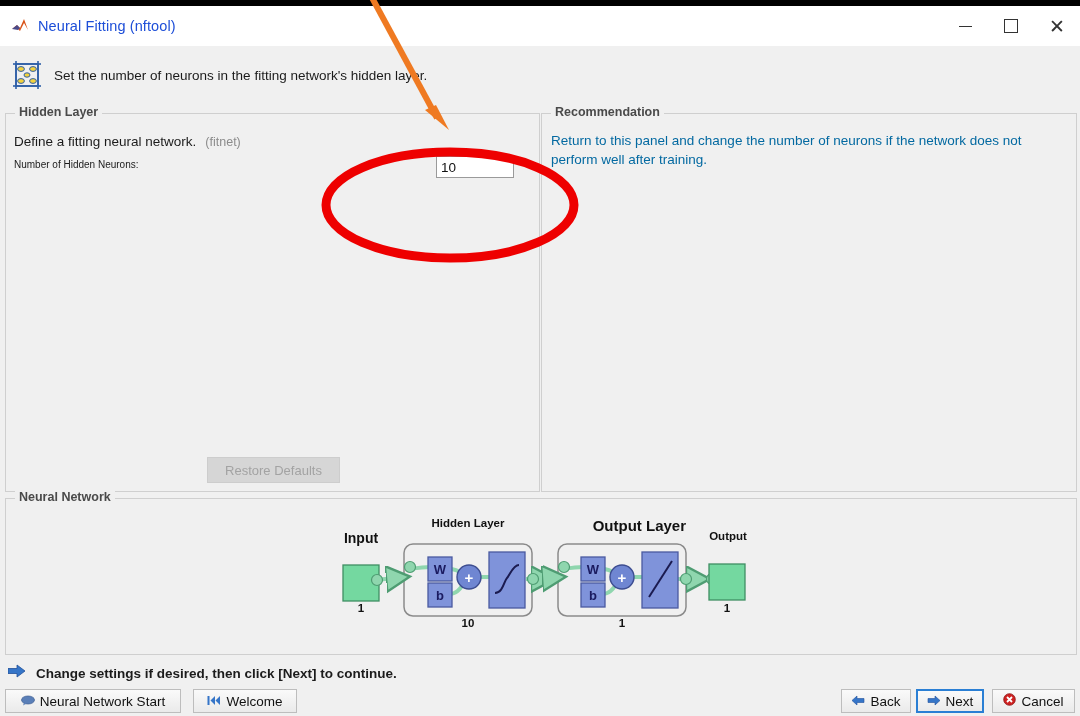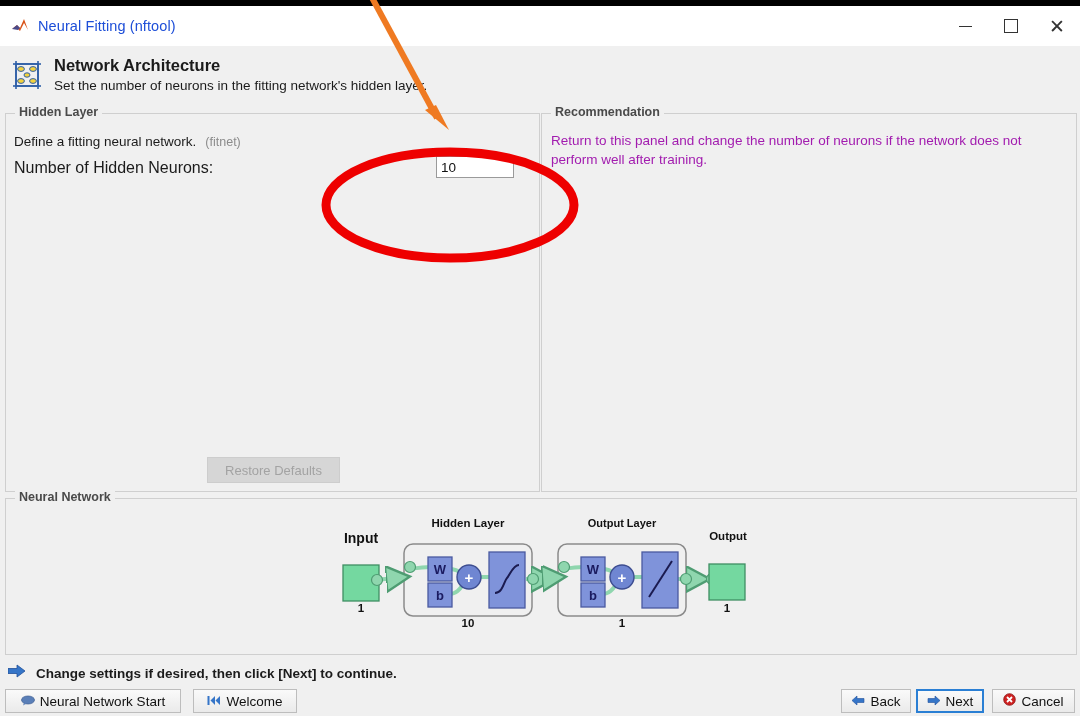--- a/index.html
+++ b/index.html
@@ -78,41 +78,41 @@
   #panel-recommend { left: 541px; top: 113px; width: 534px; height: 377px; }
   #panel-network { left: 5px; top: 498px; width: 1070px; height: 155px; }
 
   .row-define {
     position: absolute; left: 8px; top: 20px;
     font-size: 13.5px; color: #1b1b1b;
   }
   .fitnet { color: #8c8c8c; margin-left: 9px; font-size: 12.5px; }
   .row-neurons {
     position: absolute; left: 8px; top: 45px;
-    font-size: 16px; color: #1b1b1b;
+    font-size: 10px; color: #1b1b1b;
   }
   .neurons-input {
     position: absolute; left: 430px; top: 42px;
     width: 78px; height: 22px;
     border: 1px solid #9a9a9a; background: #fff;
     font-family: "Liberation Sans", sans-serif;
     font-size: 13.5px; color: #111;
     padding: 0 4px; box-sizing: border-box;
   }
   .restore-btn {
     position: absolute; left: 201px; top: 343px;
     width: 131px; height: 24px;
     background: #d6d6d6; border: 1px solid #cdcdcd;
     color: #a3a3a3; font-size: 13px;
     font-family: "Liberation Sans", sans-serif;
     display: flex; align-items: center; justify-content: center; text-align: center;
   }
   .reco-text {
     position: absolute; left: 9px; top: 17px; width: 505px;
-    font-size: 13.5px; color: #a21caf; line-height: 19px;
+    font-size: 13.5px; color: #0369a1; line-height: 19px;
   }
 
   
   .netdiagram { position: absolute; left: 0; top: 18px; width: 1070px; height: 130px; }
 
   
   .footer-hint {
     position: absolute; left: 8px; top: 662px;
     display: flex; align-items: center; height: 22px; justify-content: center;
   }
@@ -172,21 +172,20 @@
         <line x1="3" y1="6" x2="31" y2="6" stroke="#2f5fa8" stroke-width="1.6"></line>
         <line x1="3" y1="28" x2="31" y2="28" stroke="#2f5fa8" stroke-width="1.6"></line>
         <ellipse cx="11" cy="11" rx="3.4" ry="2.4" fill="#f3d23c" stroke="#2f5fa8" stroke-width="1"></ellipse>
         <ellipse cx="23" cy="11" rx="3.4" ry="2.4" fill="#f3d23c" stroke="#2f5fa8" stroke-width="1"></ellipse>
         <ellipse cx="11" cy="23" rx="3.4" ry="2.4" fill="#f3d23c" stroke="#2f5fa8" stroke-width="1"></ellipse>
         <ellipse cx="23" cy="23" rx="3.4" ry="2.4" fill="#f3d23c" stroke="#2f5fa8" stroke-width="1"></ellipse>
         <ellipse cx="17" cy="17" rx="3" ry="2.2" fill="#f3d23c" stroke="#2f5fa8" stroke-width="1"></ellipse>
       </svg>
     </div>
     <div class="header-txt">
-      <div class="header-title">Network Architecture</div>
       <div class="header-sub">Set the number of neurons in the fitting network's hidden layer.</div>
     </div>
   </div>
 
   <div class="groupbox" id="panel-hidden">
     <div class="grouptitle">Hidden Layer</div>
 
     <div class="row-define">
       <span>Define a fitting neural network.</span><span class="fitnet">(fitnet)</span>
     </div>
@@ -258,21 +257,21 @@
         <rect x="703" y="47" width="36" height="36" fill="#74d8a0" stroke="#3f8f63" stroke-width="1.3"></rect>
       </svg>
 
       
       <div style="position:absolute;left:335px;top:13px;width:40px;text-align:center;font-size:14px;font-weight:bold;color:#111;">Input</div>
       <div style="position:absolute;left:337px;top:85px;width:36px;text-align:center;font-size:11.5px;font-weight:bold;color:#111;">1</div>
 
       <div style="position:absolute;left:398px;top:0px;width:128px;text-align:center;font-size:11.5px;font-weight:bold;color:#111;">Hidden Layer</div>
       <div style="position:absolute;left:398px;top:100px;width:128px;text-align:center;font-size:11.5px;font-weight:bold;color:#111;">10</div>
 
-      <div style="position:absolute;left:552px;top:0px;width:128px;text-align:center;font-size:11px;font-weight:bold;color:#111;">Output Layer</div>
+      <div style="position:absolute;left:552px;top:0px;width:128px;text-align:right;font-size:15px;font-weight:bold;color:#111;">Output Layer</div>
       <div style="position:absolute;left:552px;top:100px;width:128px;text-align:center;font-size:11.5px;font-weight:bold;color:#111;">1</div>
 
       <div style="position:absolute;left:699px;top:13px;width:46px;text-align:center;font-size:11.5px;font-weight:bold;color:#111;">Output</div>
       <div style="position:absolute;left:703px;top:85px;width:36px;text-align:center;font-size:11.5px;font-weight:bold;color:#111;">1</div>
     </div>
   </div>
 
   <div class="footer-hint">
     <span>
       <svg width="18" height="14" viewBox="0 0 18 14">

